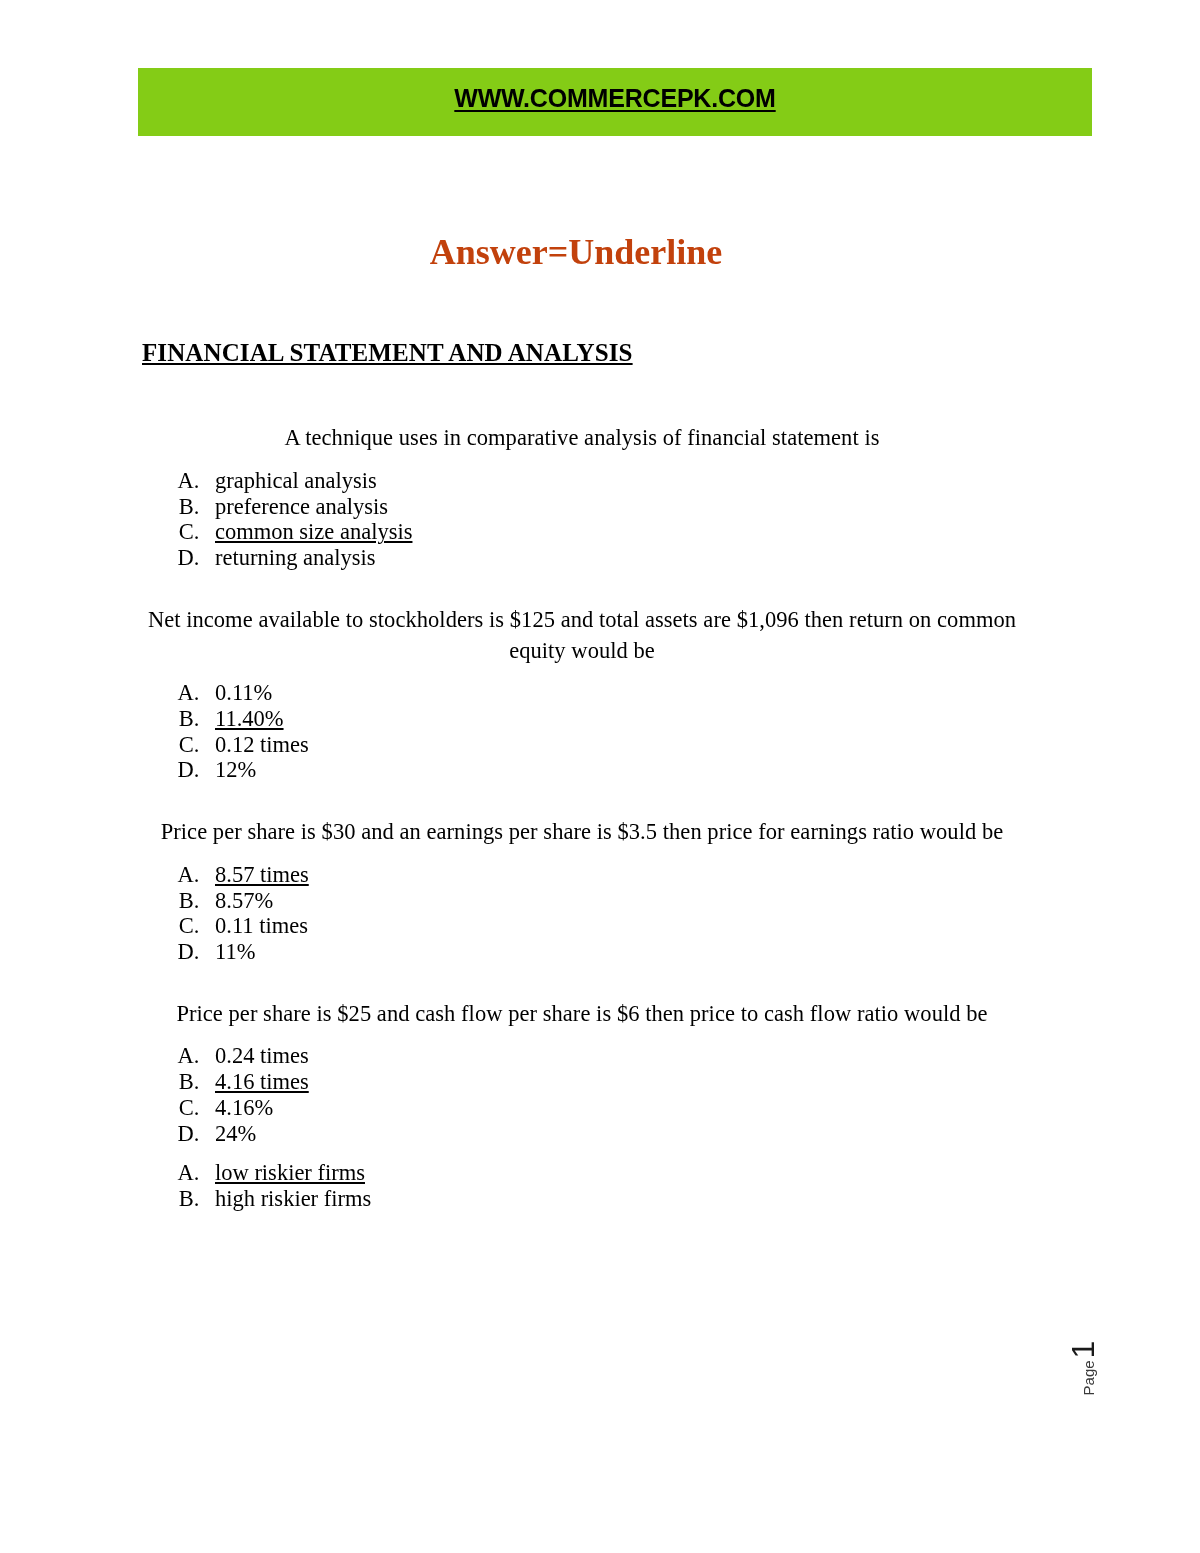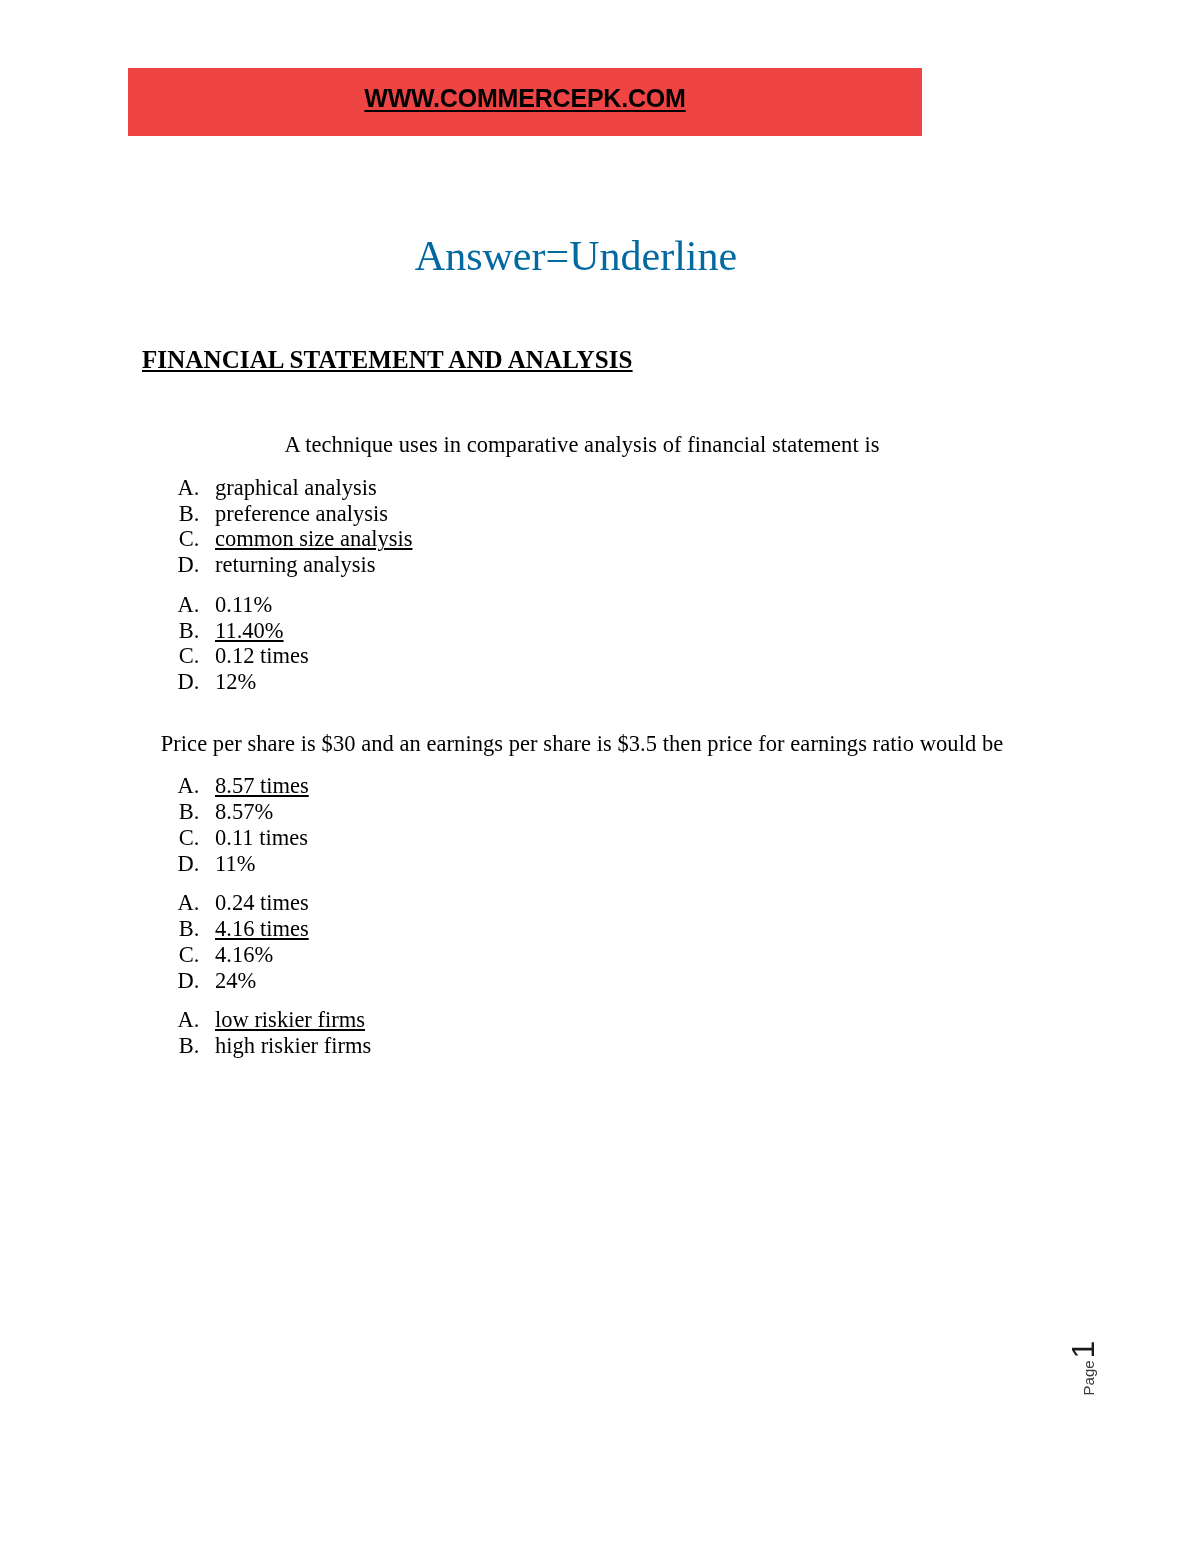--- a/index.html
+++ b/index.html
@@ -19,25 +19,25 @@
 
   .page {
     position: absolute;
     inset: 0;
     background: #ffffff;
   }
 
   
   .header-banner {
     position: absolute;
-    left: 128px;
+    left: 138px;
     top: 68px;
-    width: 794px;
+    width: 954px;
     height: 68px;
-    background: #ef4444;
+    background: #84cc16;
     box-sizing: border-box;
   }
   .header-banner-title {
     position: absolute;
     left: 0;
     right: 0;
     top: 16px;
     text-align: center;
     font-family: "Liberation Sans Narrow", "Liberation Sans", sans-serif;
     font-weight: bold;
@@ -52,23 +52,23 @@
   
   .content {
     position: absolute;
     left: 142px;
     top: 232px;
     width: 880px;
   }
 
   .answer-key-title {
     text-align: center;
-    color: #0369a1;
-    font-weight: normal;
-    font-size: 42px;
+    color: #c2410c;
+    font-weight: bold;
+    font-size: 36px;
     font-family: "Liberation Serif", "DejaVu Serif", serif;
     margin: 0 0 0 -12px;
     line-height: 1.15;
   }
 
   .section-heading {
     margin: 66px 0 0 0;
     font-size: 25px;
     font-weight: bold;
     text-decoration: underline;
@@ -180,20 +180,21 @@
         <li class="answer">
           <span class="opt-text">common size analysis</span>
         </li>
         <li>
           <span class="opt-text">returning analysis</span>
         </li>
       </ol>
     </div>
 
     <div class="q-block">
+      <p class="q-text q-spaced">Net income available to stockholders is $125 and total assets are $1,096 then return on common equity would be</p>
       <ol class="options">
         <li>
           <span class="opt-text">0.11%</span>
         </li>
         <li class="answer">
           <span class="opt-text">11.40%</span>
         </li>
         <li>
           <span class="opt-text">0.12 times</span>
         </li>
@@ -215,20 +216,21 @@
         <li>
           <span class="opt-text">0.11 times</span>
         </li>
         <li>
           <span class="opt-text">11%</span>
         </li>
       </ol>
     </div>
 
     <div class="q-block">
+      <p class="q-text q-spaced">Price per share is $25 and cash flow per share is $6 then price to cash flow ratio would be</p>
       <ol class="options">
         <li>
           <span class="opt-text">0.24 times</span>
         </li>
         <li class="answer">
           <span class="opt-text">4.16 times</span>
         </li>
         <li>
           <span class="opt-text">4.16%</span>
         </li>

